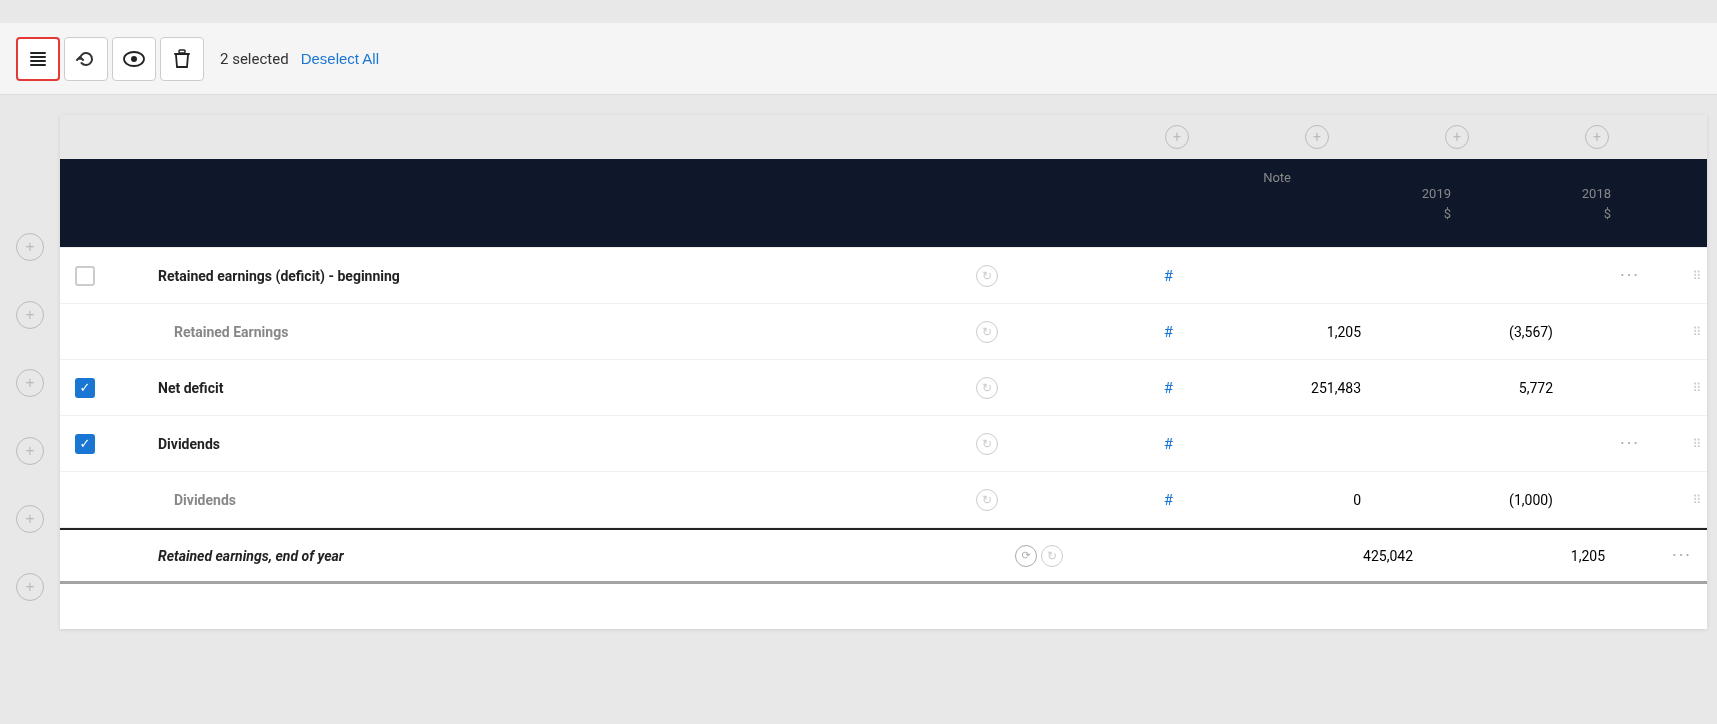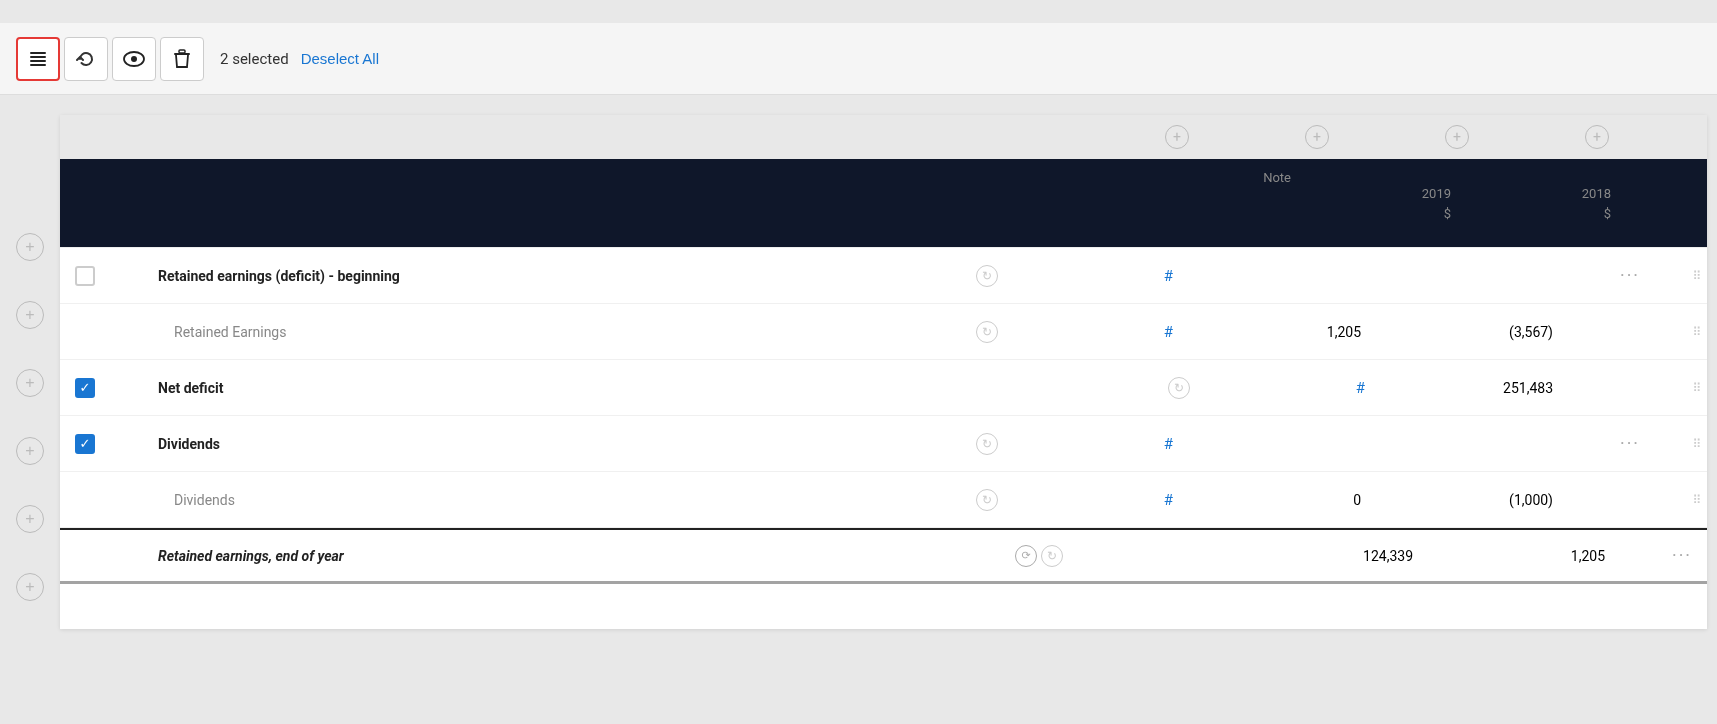--- a/index.html
+++ b/index.html
@@ -157,21 +157,21 @@
       display: flex;
       align-items: center;
       justify-content: center;
     }
     .cell-label {
       flex: 1;
       padding: 12px 16px;
       font-size: 14px;
     }
     .cell-label.bold { font-weight: 700; color: #222; }
-    .cell-label.sub { color: #888; font-weight: 400; padding-left: 32px; }
+    .cell-label.sub { color: #888; font-weight: 700; padding-left: 32px; }
     .cell-label.italic-bold { font-weight: 700; font-style: italic; color: #222; }
 
     .cell-sync {
       width: 60px;
       min-width: 60px;
       display: flex;
       align-items: center;
       justify-content: center;
     }
     .sync-icon {
@@ -390,20 +390,21 @@
         <div class="checkbox-checked">✓</div>
       </div>
       <div class="cell-label bold">Net deficit</div>
       <div class="cell-sync">
         <div class="sync-icon">↻</div>
       </div>
       <div class="cell-note">
         <span class="note-hash">#</span>
       </div>
       <div class="cell-year">251,483</div>
+      <div class="cell-year">5,772</div>
       <div class="cell-actions"></div>
       <div class="drag-handle">⠿</div>
     </div>
 
     <div class="table-row">
       <div class="cell-checkbox">
         <div class="checkbox-checked">✓</div>
       </div>
       <div class="cell-label bold">Dividends</div>
       <div class="cell-sync">
@@ -436,21 +437,21 @@
     </div>
 
     <div class="table-row total-row">
       <div class="cell-checkbox"></div>
       <div class="cell-label italic-bold">Retained earnings, end of year</div>
       <div class="cell-sync" style="gap:4px; display:flex;">
         <div class="sync-icon-history" style="font-size:11px;">⟳</div>
         <div class="sync-icon">↻</div>
       </div>
       <div class="cell-note"></div>
-      <div class="cell-year">124,339</div>
+      <div class="cell-year">425,042</div>
       <div class="cell-year">1,205</div>
       <div class="cell-actions">
         <span class="three-dots">···</span>
       </div>
     </div>
 
   </div>
 </div>
 
 </body></html>

